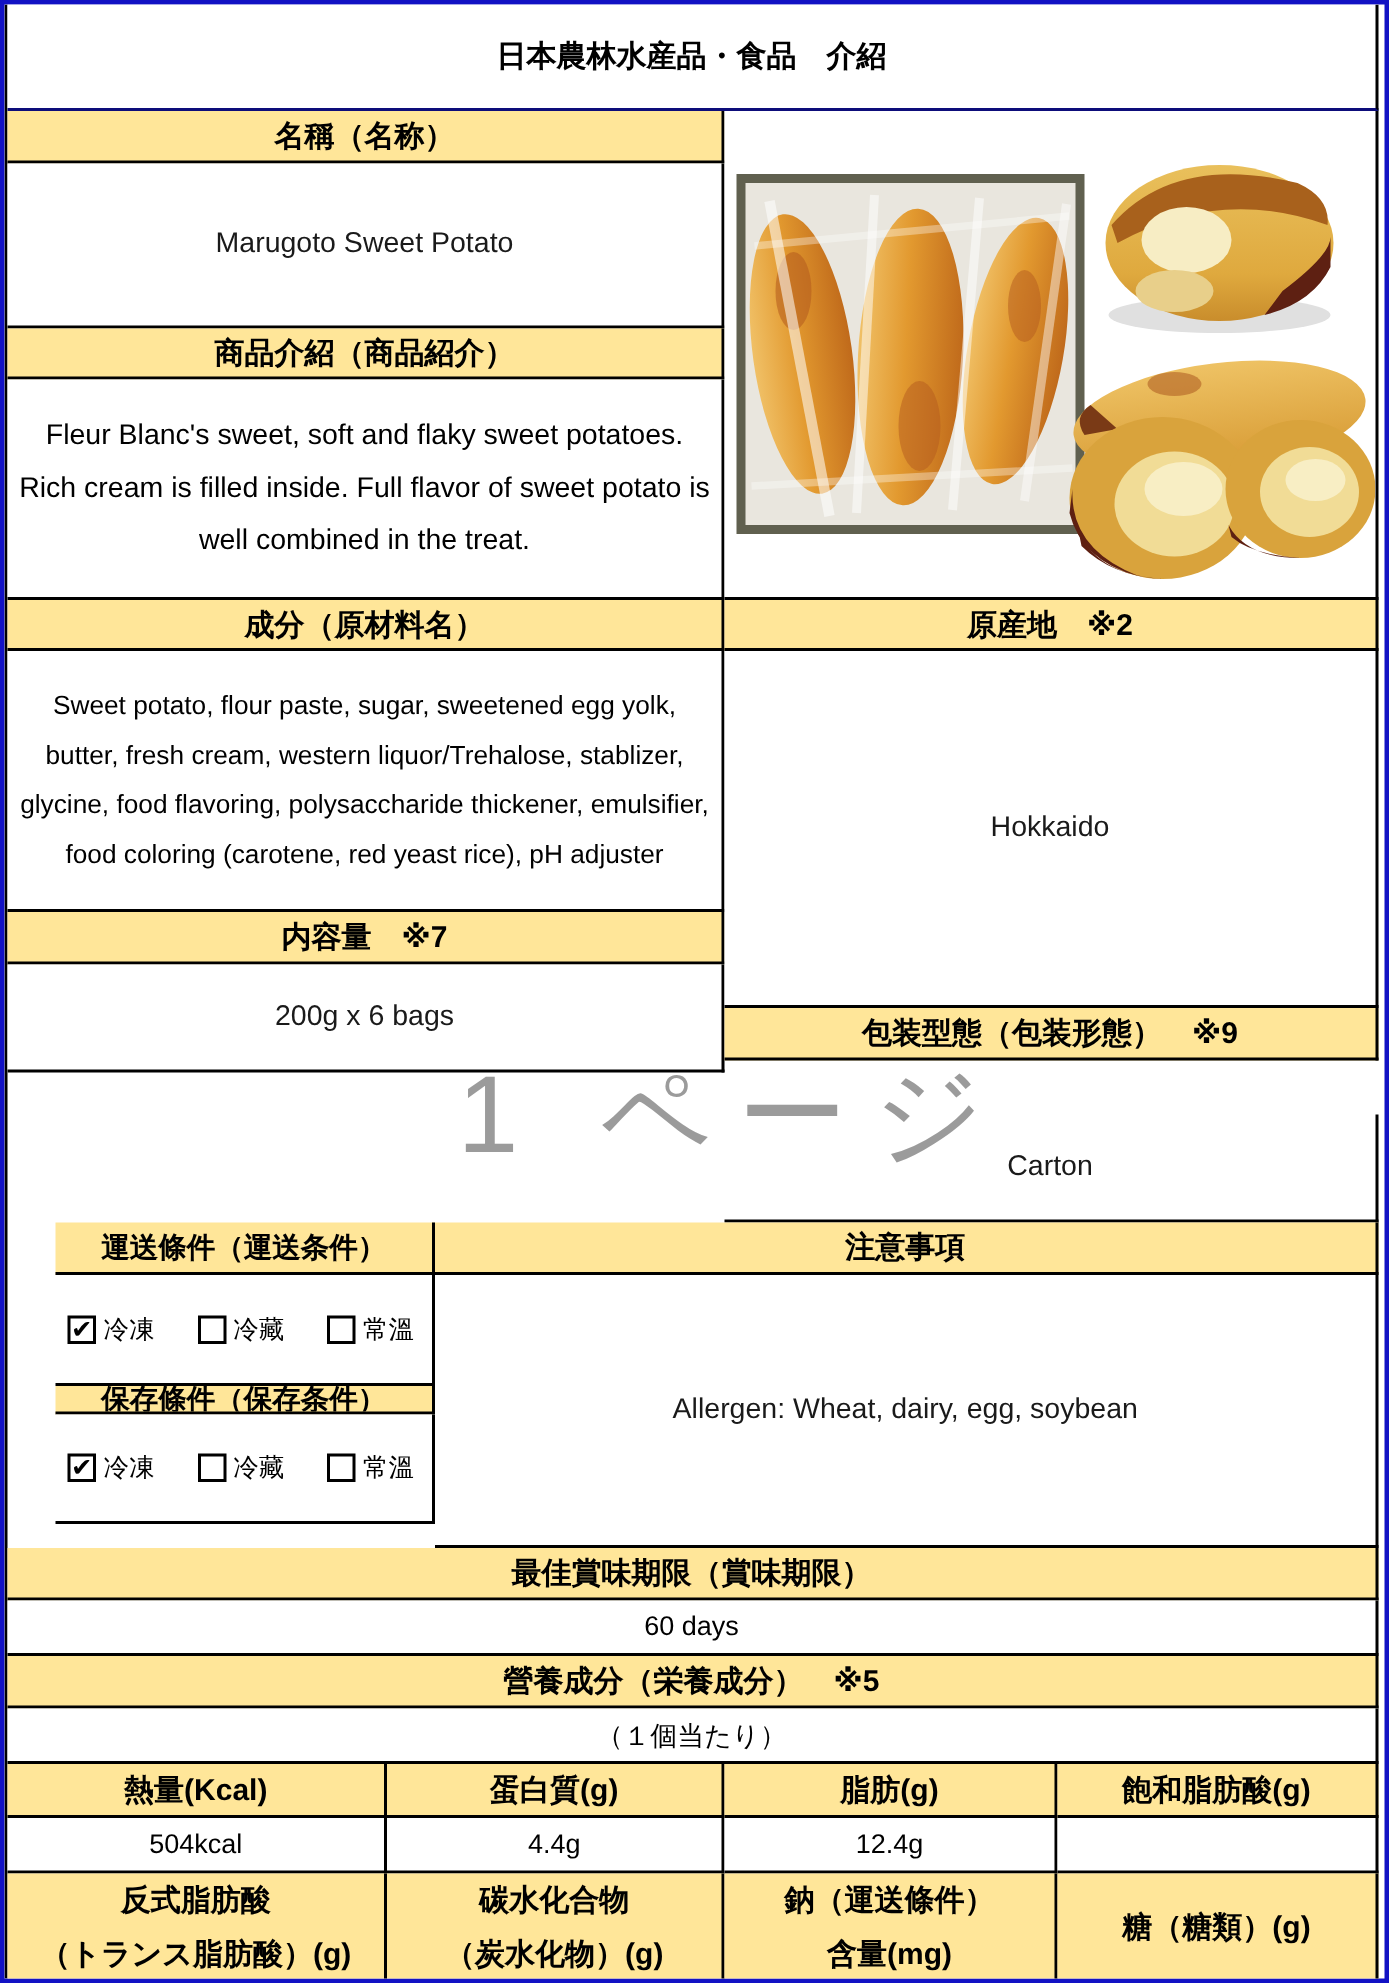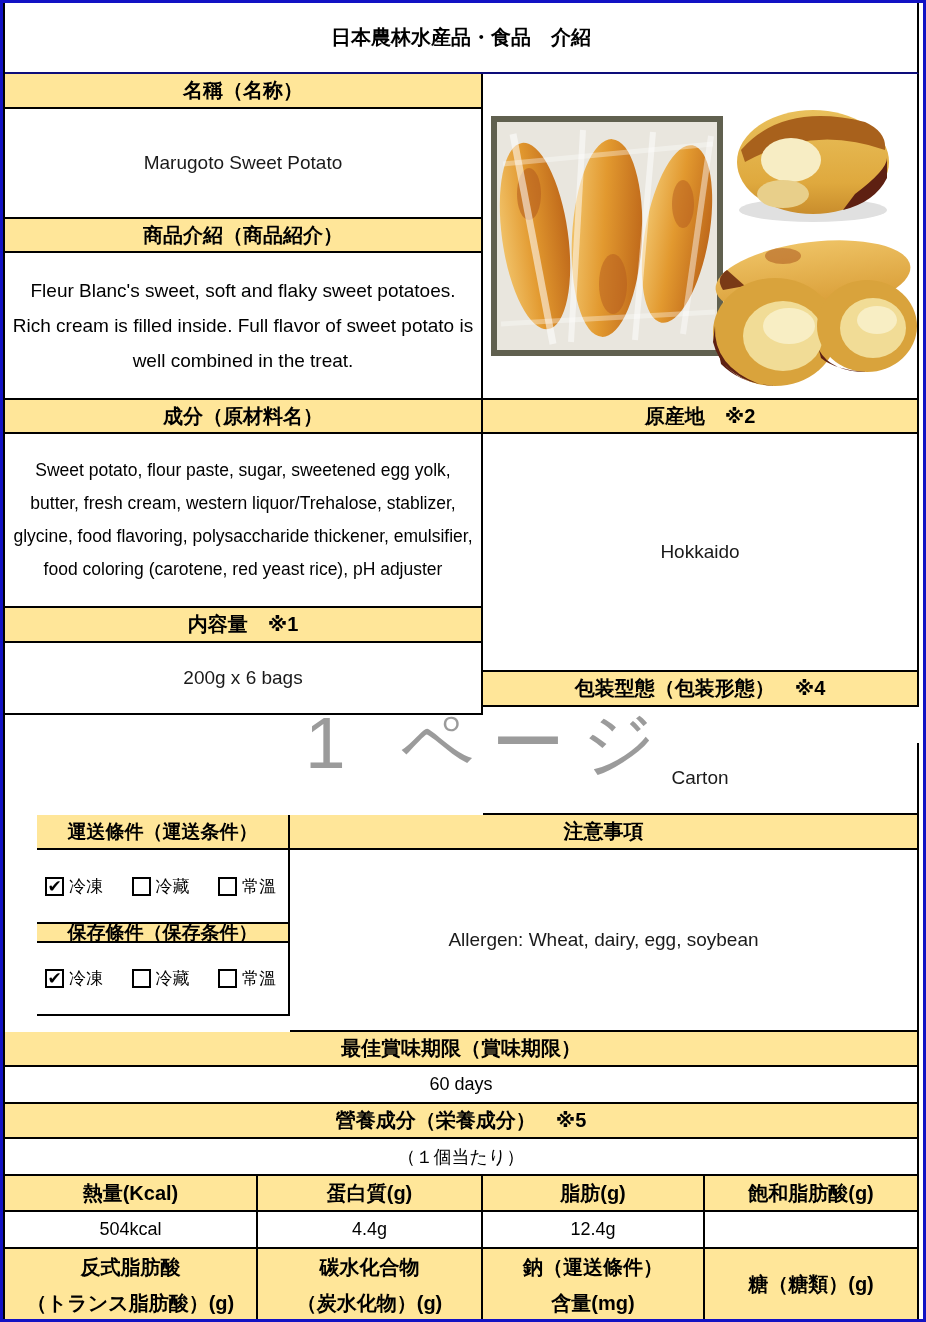--- a/index.html
+++ b/index.html
@@ -48,21 +48,21 @@
     </div>
 
     <div class="row">
       <div class="col" style="width:478px;">
         <div class="cell hd" style="height:35px;">名稱（名称）</div>
         <div class="cell val" style="height:110px;">Marugoto Sweet Potato</div>
         <div class="cell hd" style="height:34px;">商品介紹（商品紹介）</div>
         <div class="cell desc" style="height:147px;">Fleur Blanc's sweet, soft and flaky sweet potatoes. Rich cream is filled inside. Full flavor of sweet potato is well combined in the treat.</div>
         <div class="cell hd" style="height:34px;">成分（原材料名）</div>
         <div class="cell ingr" style="height:174px;">Sweet potato, flour paste, sugar, sweetened egg yolk, butter, fresh cream, western liquor/Trehalose, stablizer, glycine, food flavoring, polysaccharide thickener, emulsifier, food coloring (carotene, red yeast rice), pH adjuster</div>
-        <div class="cell hd" style="height:35px;">内容量　※1</div>
+        <div class="cell hd" style="height:35px;">内容量　※7</div>
         <div class="cell val" style="height:72px;">200g x 6 bags</div>
       </div>
       <div class="col" style="flex:1;">
         <div class="cell photo-cell" style="height:326px;">
           <svg viewBox="0 0 434 324" width="434" height="324">
             <defs>
               <linearGradient id="pg" x1="0" y1="0" x2="1" y2="0">
                 <stop offset="0" stop-color="#f0c066"></stop>
                   <stop offset="0.45" stop-color="#e2992f"></stop>
                   <stop offset="1" stop-color="#c06a1b"></stop>
@@ -115,21 +115,21 @@
               <ellipse cx="306" cy="252" rx="26" ry="18" fill="#f8eec4"></ellipse>
               <ellipse cx="384" cy="252" rx="50" ry="46" fill="#d9a33c"></ellipse>
               <ellipse cx="390" cy="254" rx="33" ry="30" fill="#f1dc96"></ellipse>
               <ellipse cx="394" cy="246" rx="20" ry="14" fill="#f8eec4"></ellipse>
               <path d="M336 276 Q348 298 384 298 Q352 296 338 284 Z" fill="#5e2012"></path>
             </g>
           </svg>
         </div>
         <div class="cell hd" style="height:34px;">原産地　※2</div>
         <div class="cell val" style="height:238px;">Hokkaido</div>
-        <div class="cell hd" style="height:35px;">包装型態（包装形態）　※4</div>
+        <div class="cell hd" style="height:35px;">包装型態（包装形態）　※9</div>
         <div class="cell val" style="height:72px;margin-top:36px;">Carton</div>
       </div>
     </div>
 
     <div class="row">
       <div class="col" style="width:253px;margin-left:32px;">
         <div class="cell hd" style="height:35px;font-size:19px;">運送條件（運送条件）</div>
         <div class="cell ckrow" style="height:74px;">
           <span class="ckitem">
             <span class="ckbox">✔</span>

